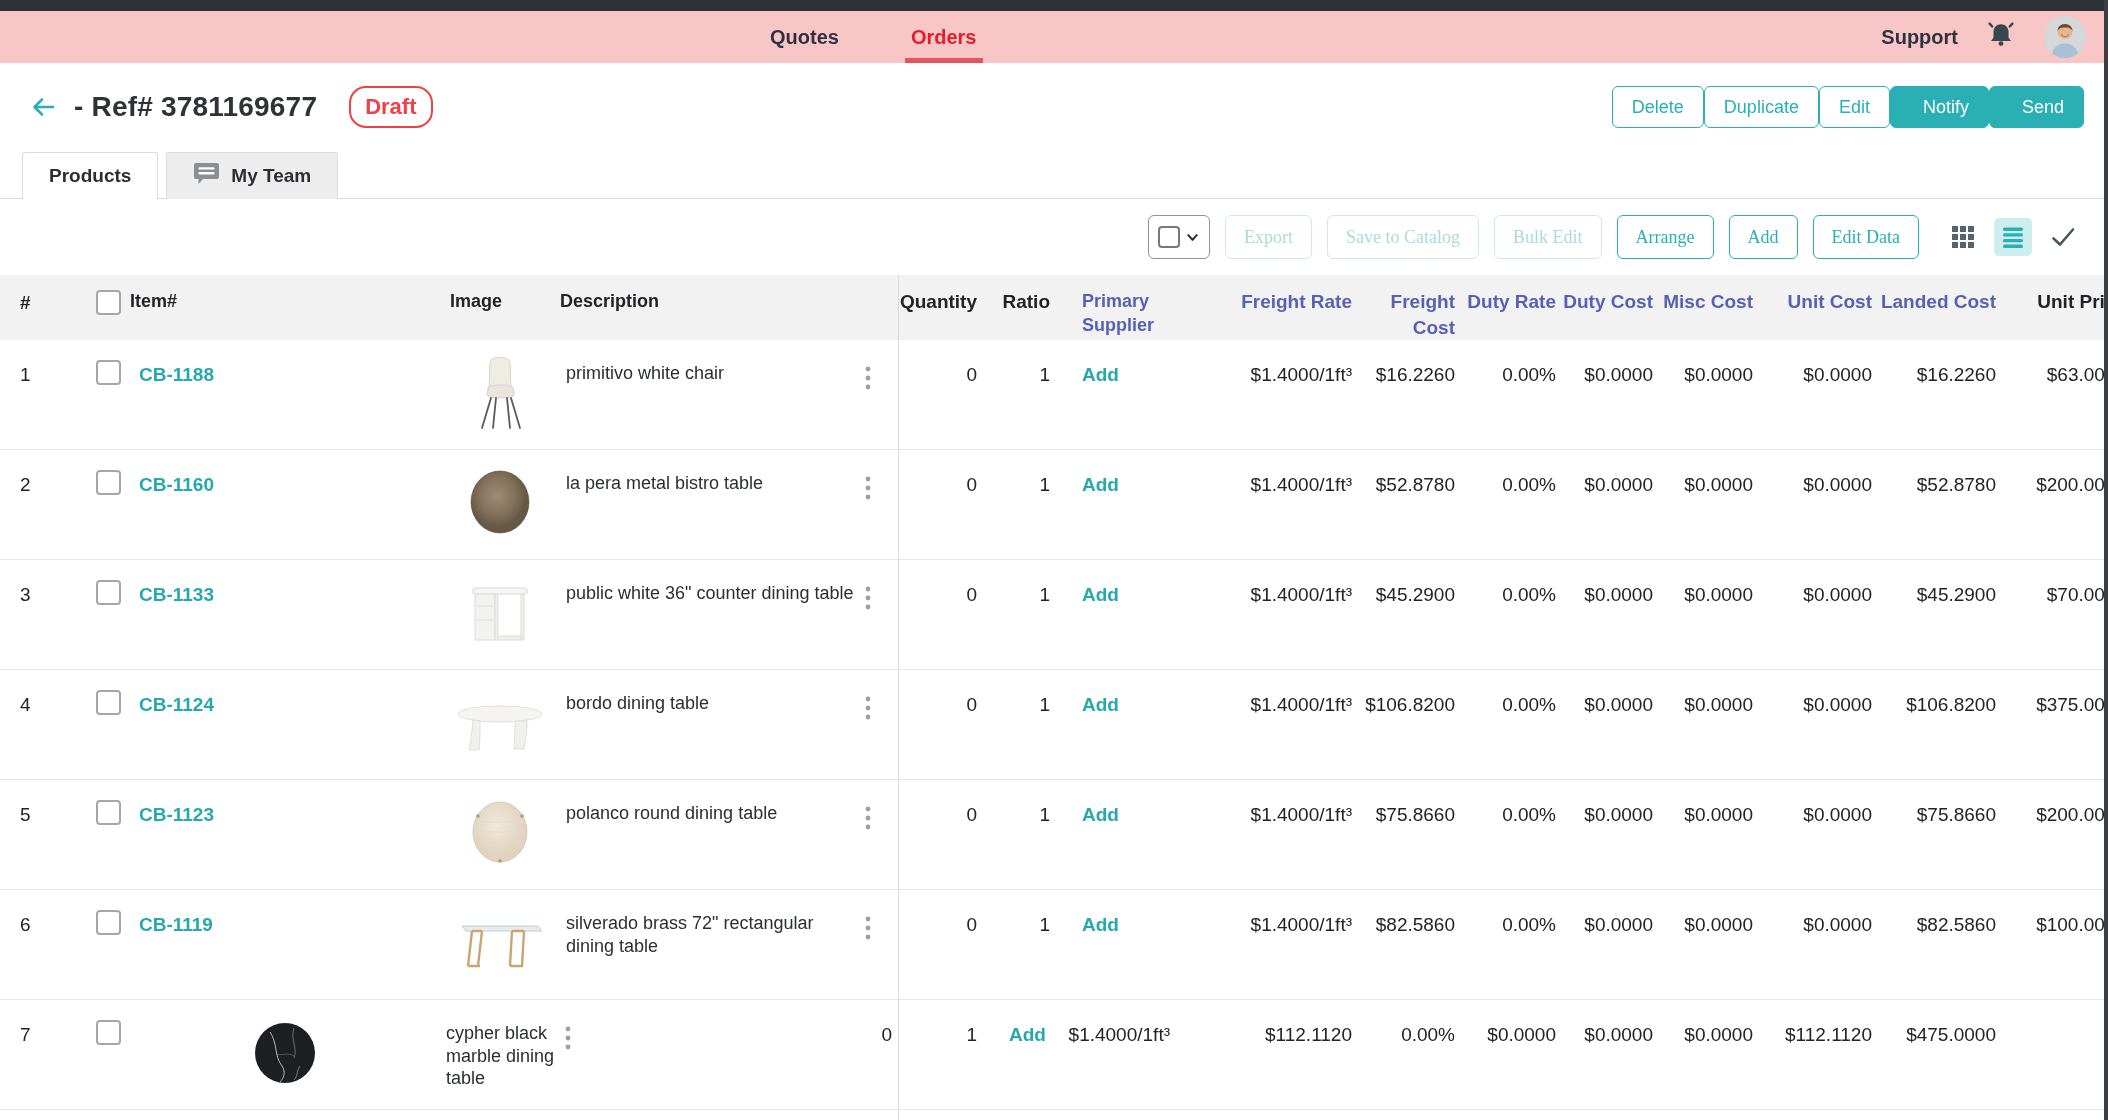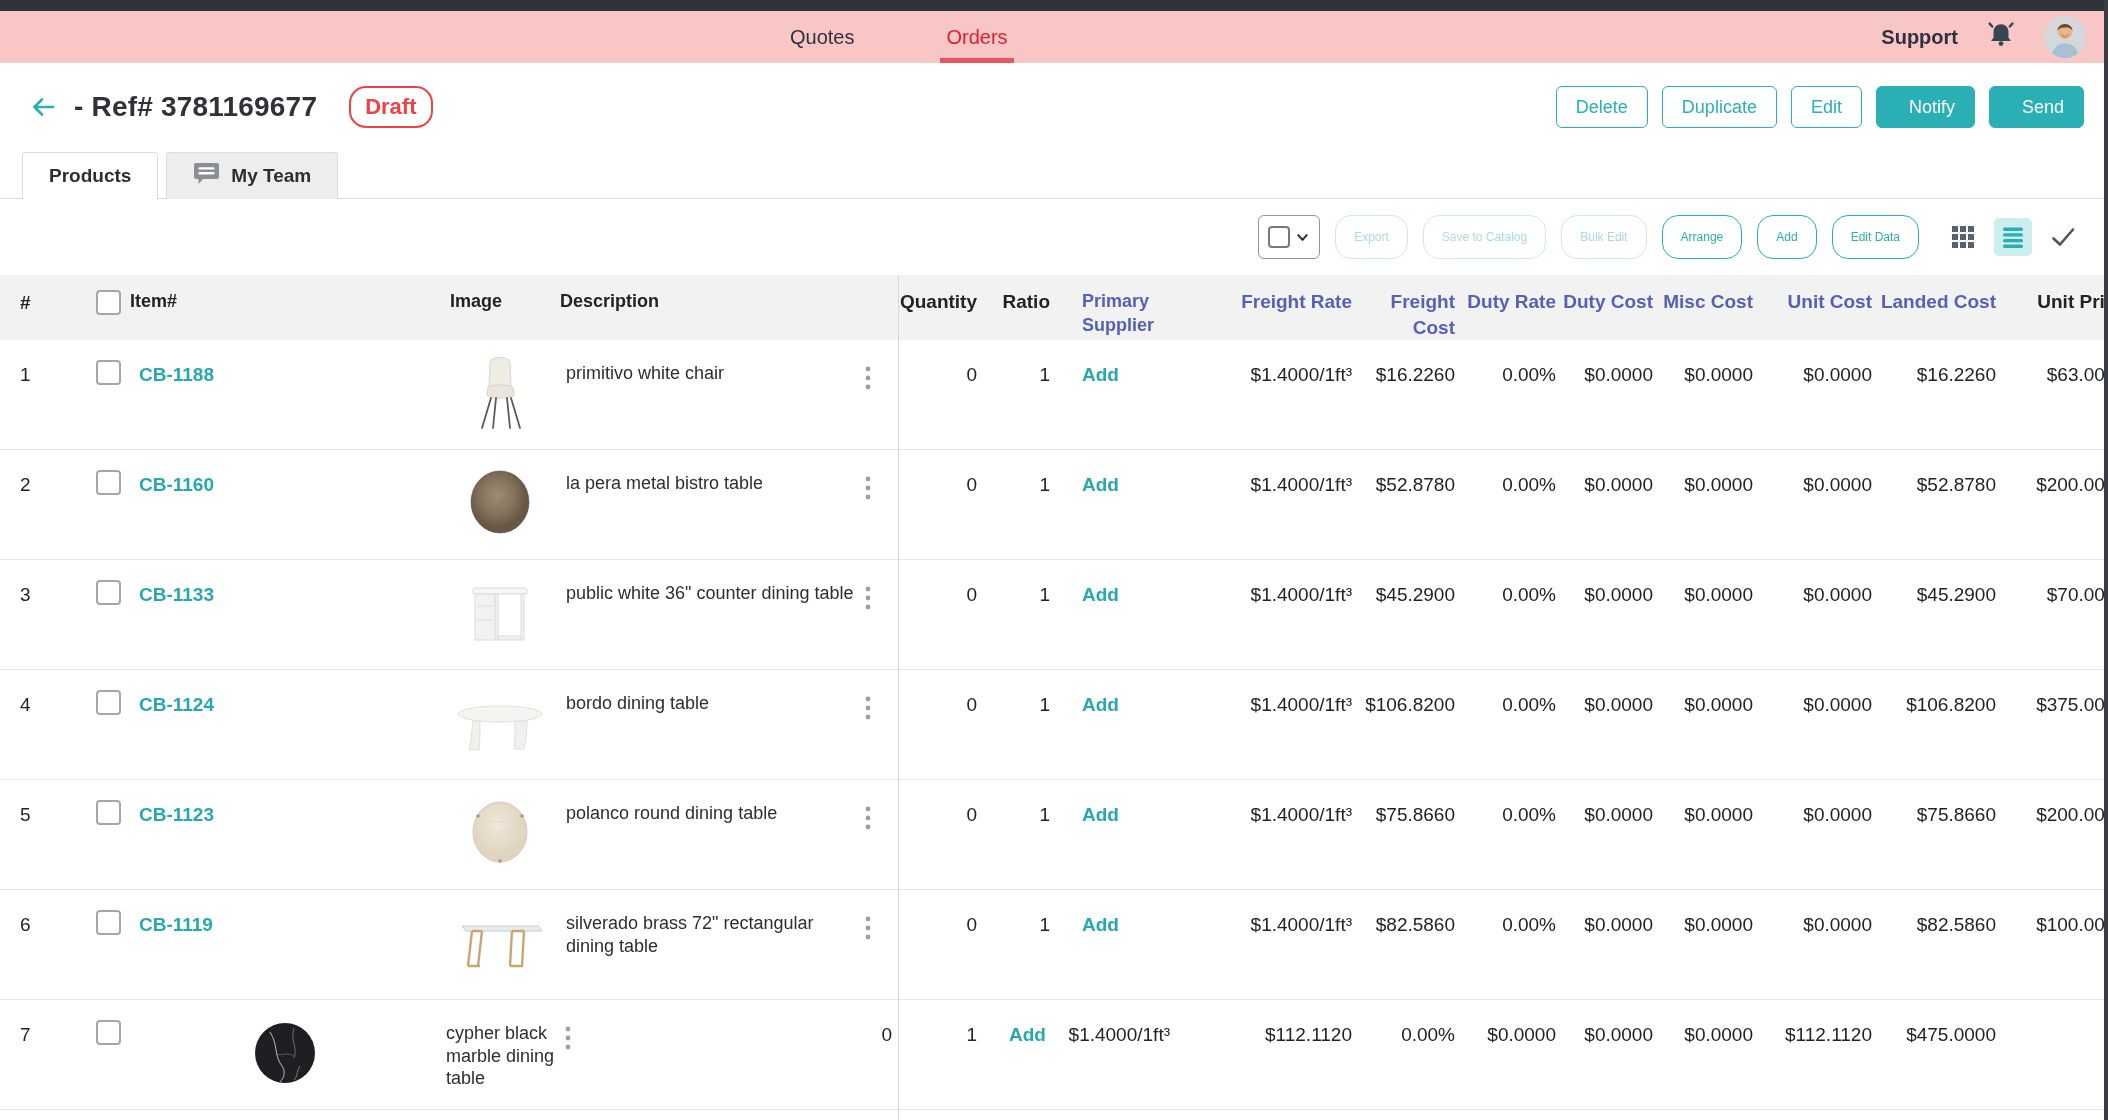--- a/index.html
+++ b/index.html
@@ -4,47 +4,47 @@
 <style>
   * { margin:0; padding:0; box-sizing:border-box; }
   html,body { background:#ffffff; }
   body { font-family:"Liberation Sans","DejaVu Sans",sans-serif; color:#212326; }
   .screen { position:relative; width:2108px; height:1120px; overflow:hidden; background:#fff; }
 
   
   .top-strip { height:11px; background:#2f3337; }
   .navbar { position:relative; height:52px; background:#f9c6c6; display:flex; align-items:center; }
   .nav-tabs { position:absolute; left:770px; top:0; height:100%; display:flex; align-items:center; gap:72px; }
-  .nav-tab { font-size:20px; font-weight:400; color:#2d3142; cursor:pointer; position:relative; height:100%; display:flex; align-items:center;margin-left:20px; }
+  .nav-tab { font-size:20px; font-weight:700; color:#2d3142; cursor:pointer; position:relative; height:100%; display:flex; align-items:center; }
   .nav-tab.active { color:#e0202e; }
   .nav-tab.active::after { content:""; position:absolute; left:-6px; right:-6px; bottom:0; height:5px; background:#e4575e; }
   .nav-right { position:absolute; right:22px; top:0; height:100%; display:flex; align-items:center; gap:26px; }
   .support { font-size:20px; font-weight:700; color:#2d3142; cursor:pointer; }
   .avatar { width:42px; height:42px; border-radius:50%; overflow:hidden; background:#cfd4d8; }
 
   
   .page-header { height:88px; display:flex; align-items:center; padding:0 24px 0 26px; background:#fff; }
   .back-btn { width:34px; height:34px; display:flex; align-items:center; justify-content:center; cursor:pointer; }
   .page-title { font-size:28px; font-weight:700; color:#2f3237; margin-left:14px; letter-spacing:.2px; }
   .status-pill { margin-left:32px; border:2px solid #ef4146; color:#ef4146; font-size:22px; font-weight:700; border-radius:17px; padding:6px 14px; }
-  .header-actions { margin-left:auto; display:flex; gap:14px; }
+  .header-actions { margin-left:auto; display:flex; }
   .btn { font-family:inherit; font-size:18px; font-weight:400; border-radius:6px; height:42px; padding:0 19px; background:#fff; border:1.5px solid #2ab0b4; color:#2ab0b4; cursor:pointer; }
   .btn.primary { background:#2ab0b4; color:#fff; font-weight:400;padding-left:32px; }
 
   
   .tabs-row { position:relative; height:48px; padding-left:22px; display:flex; align-items:flex-end; }
   .tabs-row::after { content:""; position:absolute; left:0; right:0; bottom:0; height:1px; background:#dcdcdc; }
   .tab { position:relative; z-index:2; height:47px; display:flex; align-items:center; gap:11px; padding:0 26px; font-size:19px; font-weight:700; color:#2b2e33; border:1px solid #dcdcdc; border-bottom:none; border-radius:3px 3px 0 0; cursor:pointer; }
   .tab.active { background:#fff; height:48px; margin-bottom:-1px; border-bottom:1px solid #fff; }
   .tab.inactive { background:#ededed; margin-left:8px; }
 
   
   .toolbar { height:76px; display:flex; align-items:center; justify-content:flex-end; gap:15px; padding-right:26px; background:#fff; }
   .select-all { width:62px; height:44px; border:1.5px solid #8f9599; border-radius:6px; display:flex; align-items:center; justify-content:center; gap:5px; cursor:pointer; background:#fff; }
-  .tb-btn { font-family:Liberation Sans, sans-serif; font-size:12px; border-radius:16px; height:44px; padding:0 18px; background:#fff; cursor:pointer; }
+  .tb-btn { font-family:Liberation Serif, serif; font-size:18px; border-radius:6px; height:44px; padding:0 18px; background:#fff; cursor:pointer; }
   .tb-btn.disabled { border:1.5px solid #cdeaec; color:#a9dbde; cursor:default; }
   .tb-btn.enabled { border:1.5px solid #2ab0b4; color:#2ab0b4; }
   .view-icons { display:flex; align-items:center; gap:12px; margin-left:10px; }
   .view-btn { width:38px; height:38px; display:flex; align-items:center; justify-content:center; border-radius:5px; cursor:pointer; }
   .view-btn.active { background:#cdeeee; }
 
   
   .table { position:relative; width:2132px; }
   .trow { display:grid; grid-template-columns:60px 70px 310px 120px 300px 38px 85px 73px 120px 182px 103px 101px 97px 100px 119px 124px 130px; }
   .thead { background:#f2f2f2; min-height:56px; }

